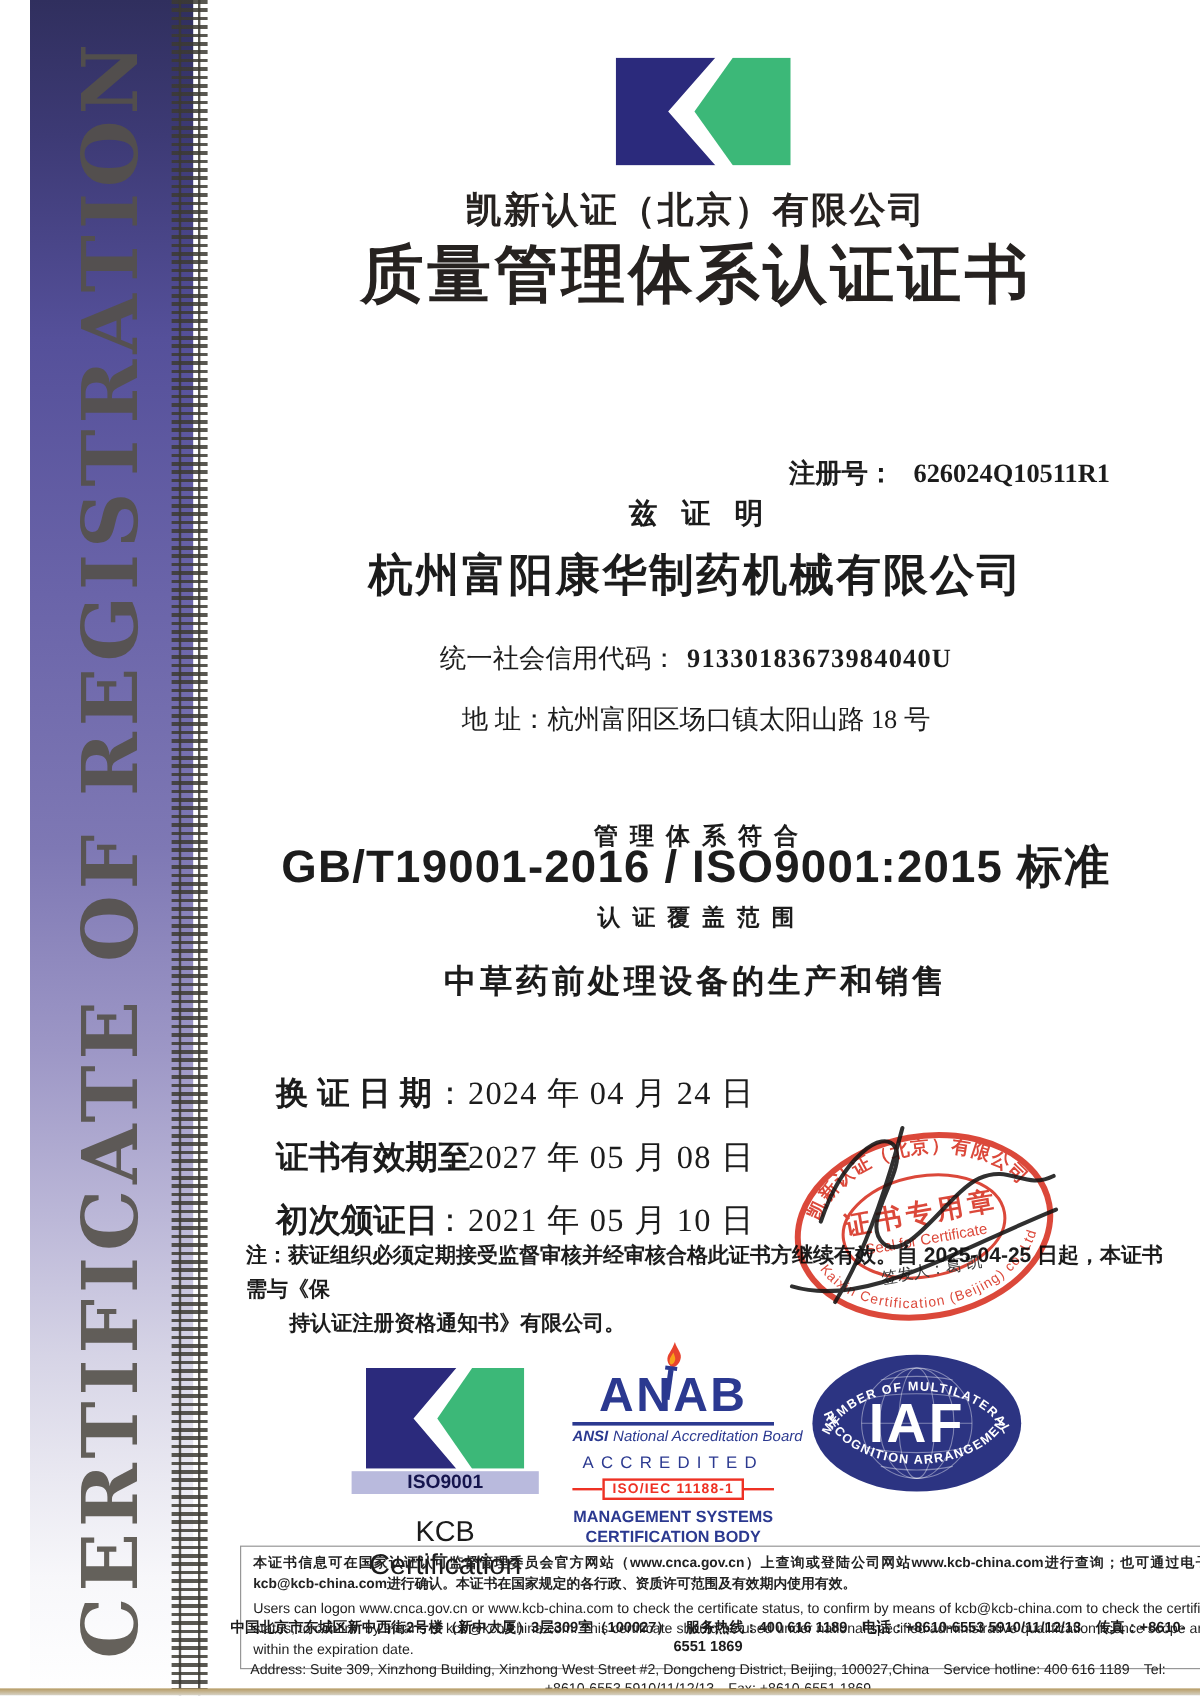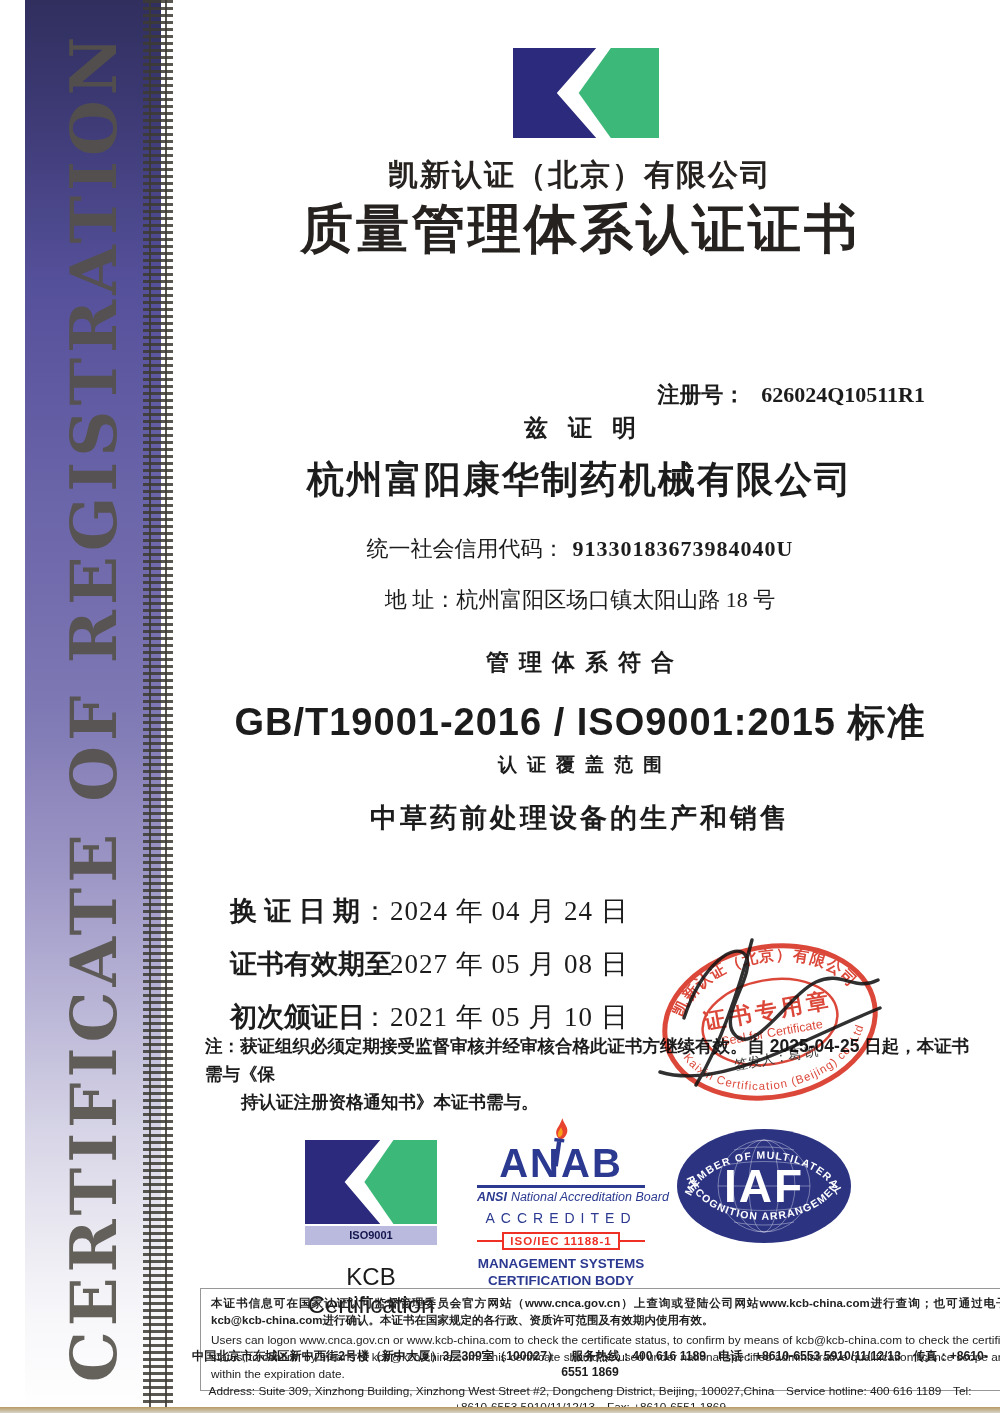--- a/index.html
+++ b/index.html
@@ -30,21 +30,21 @@
   .org-name{top:155px;font-size:30px;font-weight:bold;font-family:"Liberation Serif",serif;letter-spacing:2px;color:#262220;}
   .cert-title{top:194px;font-size:53px;font-weight:bold;font-family:"Liberation Serif",serif;letter-spacing:3px;color:#262220;}
   .regno{top:380px;text-align:right;padding-right:45px;box-sizing:border-box;
          font-family:"Liberation Serif",serif;font-weight:bold;font-size:22px;}
   .regno .num{margin-left:16px;}
   .certify{top:412px;font-size:24px;font-weight:bold;letter-spacing:20px;text-indent:20px;font-family:"Liberation Serif",serif;}
   .company{top:455px;font-size:37px;font-weight:bold;letter-spacing:2px;}
   .credit{top:534px;font-size:22px;font-family:"Liberation Serif",serif;}
   .credit .val{font-weight:bold;margin-left:8px;letter-spacing:1px;}
   .addr{top:585px;font-size:22px;font-family:"Liberation Serif",serif;}
-  .system{top:647px;font-size:23px;font-weight:bold;letter-spacing:10px;text-indent:10px;font-family:"Liberation Serif",serif;}
+  .system{top:683px;font-size:20px;font-weight:bold;letter-spacing:10px;text-indent:10px;font-family:"Liberation Serif",serif;}
   .standard{top:697px;font-size:38px;font-weight:bold;letter-spacing:1px;}
   .scope-label{top:752px;font-size:19px;font-weight:bold;letter-spacing:10px;text-indent:10px;font-family:"Liberation Serif",serif;}
   .scope{top:800px;font-size:27px;font-weight:bold;letter-spacing:3px;}
 
   
   .dates{position:absolute;left:230px;top:893px;font-size:27px;}
   .date-row{margin-bottom:17px;white-space:nowrap;}
   .dlabel{display:inline-block;width:130px;text-align:justify;text-align-last:justify;font-weight:bold;}
   .dsep{display:inline-block;width:30px;text-align:center;}
   .dval{font-family:"Liberation Serif",serif;letter-spacing:1px;}
@@ -54,22 +54,22 @@
         line-height:28px;z-index:1;}
   .note .l2{margin-left:36px;}
 
   
   .seal{position:absolute;left:628px;top:915px;z-index:5;mix-blend-mode:multiply;opacity:.93;}
   .sig{position:absolute;left:640px;top:922px;z-index:6;}
 
   
   .kcb{position:absolute;left:285px;top:1140px;width:172px;text-align:center;}
   .kcb .klogo{width:132px;height:84px;margin:0 auto;}
-  .kcb .iso-band{width:132px;height:19px;margin:2px auto 0;background:#b9badd;color:#15154d;
-        font-size:11px;font-weight:bold;line-height:19px;}
+  .kcb .iso-band{width:156px;height:19px;margin:2px auto 0;background:#b9badd;color:#15154d;
+        font-size:16px;font-weight:bold;line-height:19px;}
   .kcb .kcb-name{margin-top:18px;font-family:Liberation Sans, sans-serif;font-size:24px;color:#1b1b1b;}
 
   .anab{position:absolute;left:477px;top:1118px;width:168px;text-align:center;color:#2b3990;}
   .anab-word{position:relative;font-size:40px;line-height:42px;font-weight:800;letter-spacing:2px;margin-top:24px;}
   .anab-torch{position:absolute;left:50%;top:-26px;transform:translateX(-58%) rotate(8deg);}
   .anab-rule{border:0;border-top:3px solid #2b3990;margin:1px 0 2px;}
   .anab-ansi{font-size:12.5px;font-style:italic;white-space:nowrap;}
   .anab-ansi b{margin-right:4px;}
   .anab-acc{font-size:14px;letter-spacing:6px;margin-top:6px;font-weight:500;}
   .anab-redrow{display:flex;align-items:center;margin-top:6px;}
@@ -134,21 +134,21 @@
     <div class="date-row">
       <span class="dlabel">证书有效期至</span><span class="dsep">：</span><span class="dval">2027 年 05 月 08 日</span>
     </div>
     <div class="date-row">
       <span class="dlabel">初次颁证日</span><span class="dsep">：</span><span class="dval">2021 年 05 月 10 日</span>
     </div>
   </div>
 
   <div class="note">
     <div class="l1">注：获证组织必须定期接受监督审核并经审核合格此证书方继续有效。自 2025-04-25 日起，本证书需与《保</div>
-    <div class="l2">持认证注册资格通知书》本证书需与。</div>
+    <div class="l2">持认证注册资格通知书》有限公司。</div>
   </div>
 
   <svg class="seal" width="284" height="214" viewBox="0 0 284 214">
     <g transform="rotate(-10 142 107)">
       <ellipse cx="142" cy="107" rx="106" ry="75" fill="none" stroke="#d93a2b" stroke-width="5"></ellipse>
       <ellipse cx="142" cy="107" rx="68" ry="42" fill="none" stroke="#d93a2b" stroke-width="2.5"></ellipse>
       <defs>
         <path id="sealTop" d="M 52 107 A 90 61 0 0 1 232 107" fill="none"></path>
         <path id="sealBot" d="M 46 107 A 96 67 0 0 0 238 107" fill="none"></path>
       </defs>

